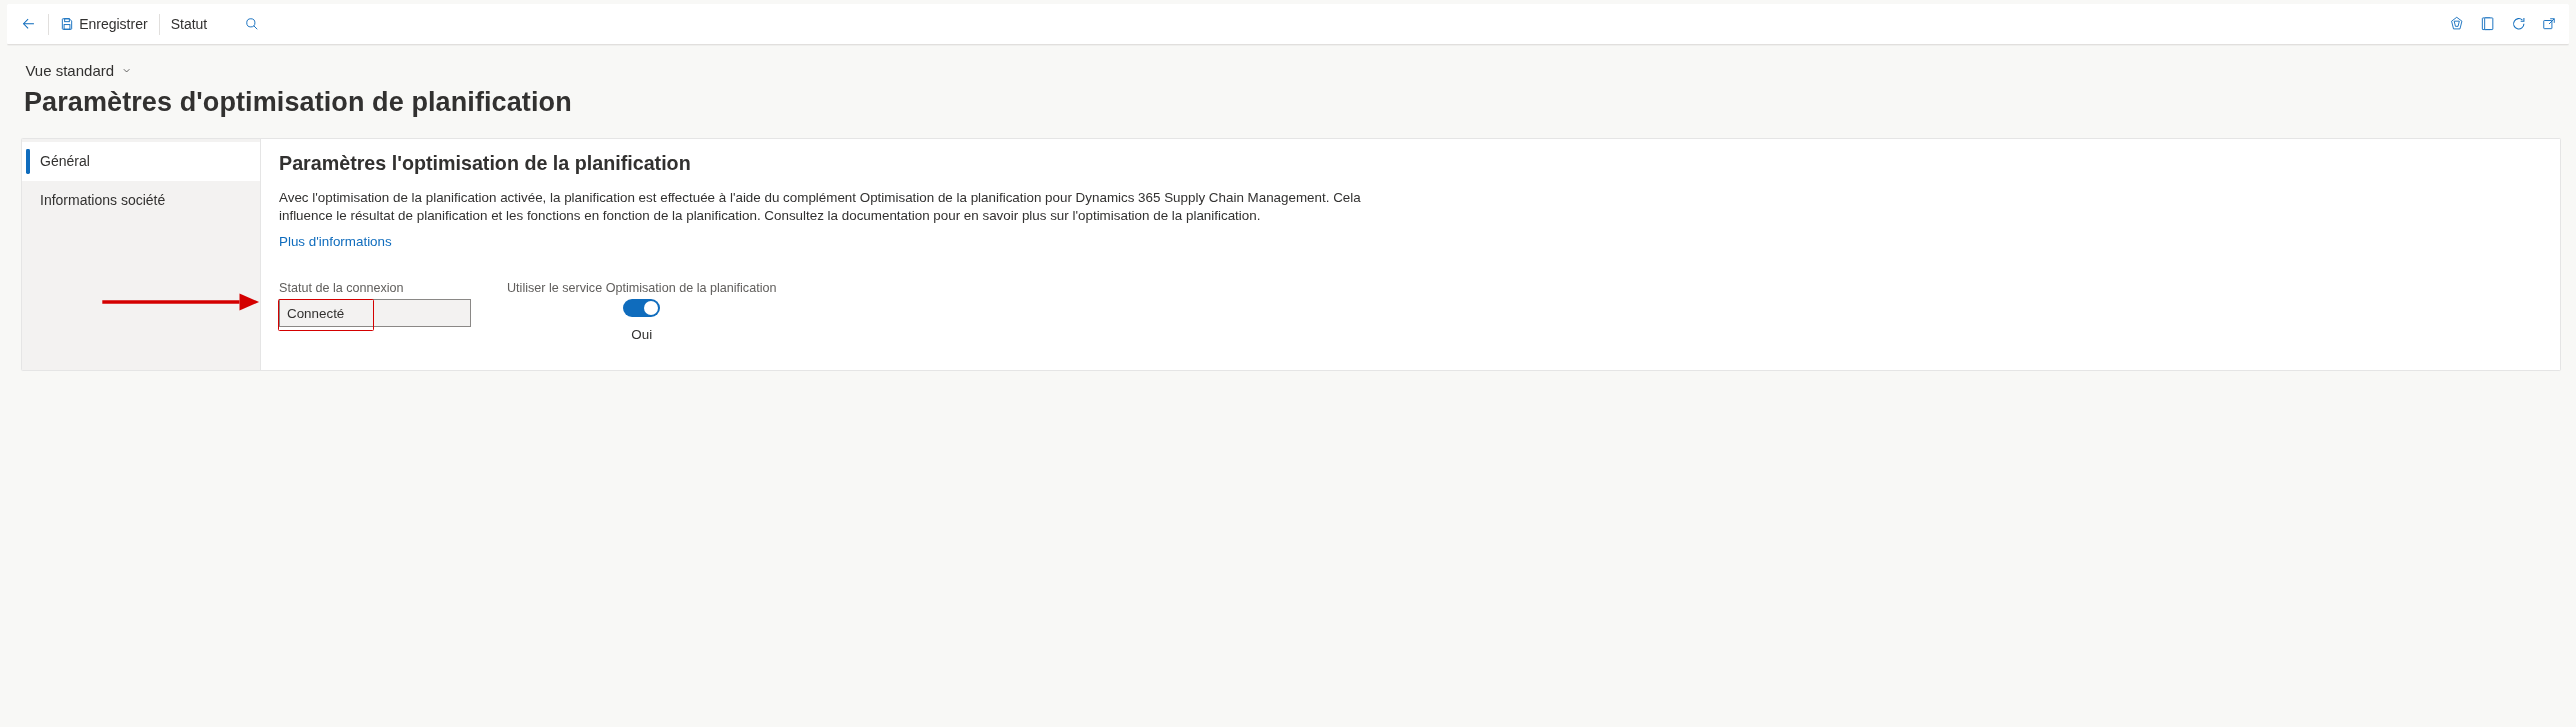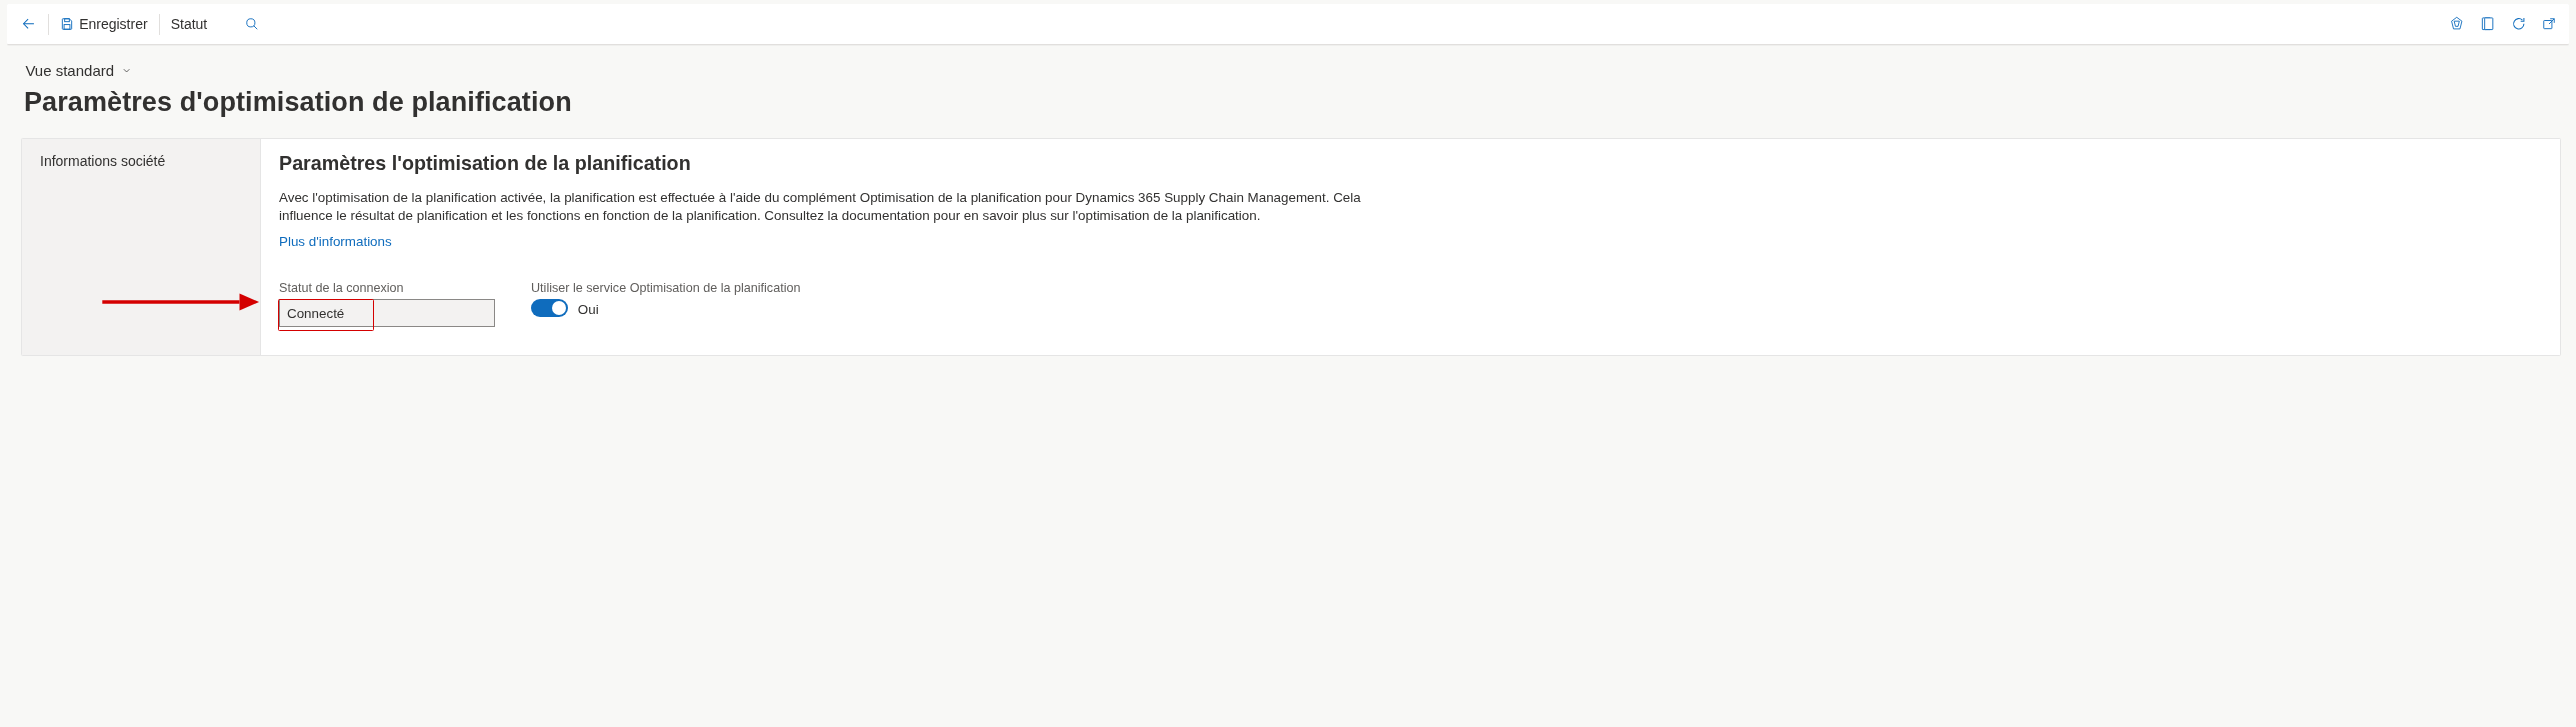--- a/index.html
+++ b/index.html
@@ -148,41 +148,42 @@
       display: flex;
       gap: 36px;
       align-items: flex-start;
     }
     .field { display: flex; flex-direction: column; gap: 4.2px; }
     .field-label {
       font-size: 12.6px;
       color: #605e5c;
     }
     .status-input {
-      width: 216px;
+      width: 192px;
       height: 28px;
       border: 0.7px solid #8a8886;
       background: #f3f2f1;
       padding: 9px 7px;
       display: flex;
       align-items: center;
       font-size: 13.4px;
       color: #323130;
     }
     .highlight-box {
       border: 1.4px solid #d40000;
       position: absolute;
       border-radius: 1.4px;
       pointer-events: none;
     }
 
     .toggle-row {
       display: flex;
-      align-items: flex-end;
+      align-items: center;
       gap: 9.8px;
+      flex-direction: column;
     }
     .toggle {
       width: 37px;
       height: 18px;
       border-radius: 18px;
       background: #0f6cbd;
       position: relative;
       cursor: pointer;
     }
     .toggle::after {
@@ -277,20 +278,23 @@
     <svg width="11.2" height="11.2" viewBox="0 0 24 24" fill="none" stroke="#323130" stroke-width="1.6">
       <polyline points="6 9 12 15 18 9"></polyline>
     </svg>
   </div>
   <h1 class="page-title">Paramètres d'optimisation de planification</h1>
 </div>
 
 <div class="body-wrap">
 
   <div class="sidebar">
+    <div class="sidebar-item active">
+      <span>Général</span>
+    </div>
     <div class="sidebar-item">
       <span>Informations société</span>
     </div>
   </div>
 
   <div class="content">
 
     <h2 class="section-title">Paramètres l'optimisation de la planification</h2>
 
     <p class="section-desc">Avec l'optimisation de la planification activée, la planification est effectuée à l'aide du complément Optimisation de la planification pour Dynamics 365 Supply Chain Management. Cela influence le résultat de planification et les fonctions en fonction de la planification. Consultez la documentation pour en savoir plus sur l'optimisation de la planification.</p>

